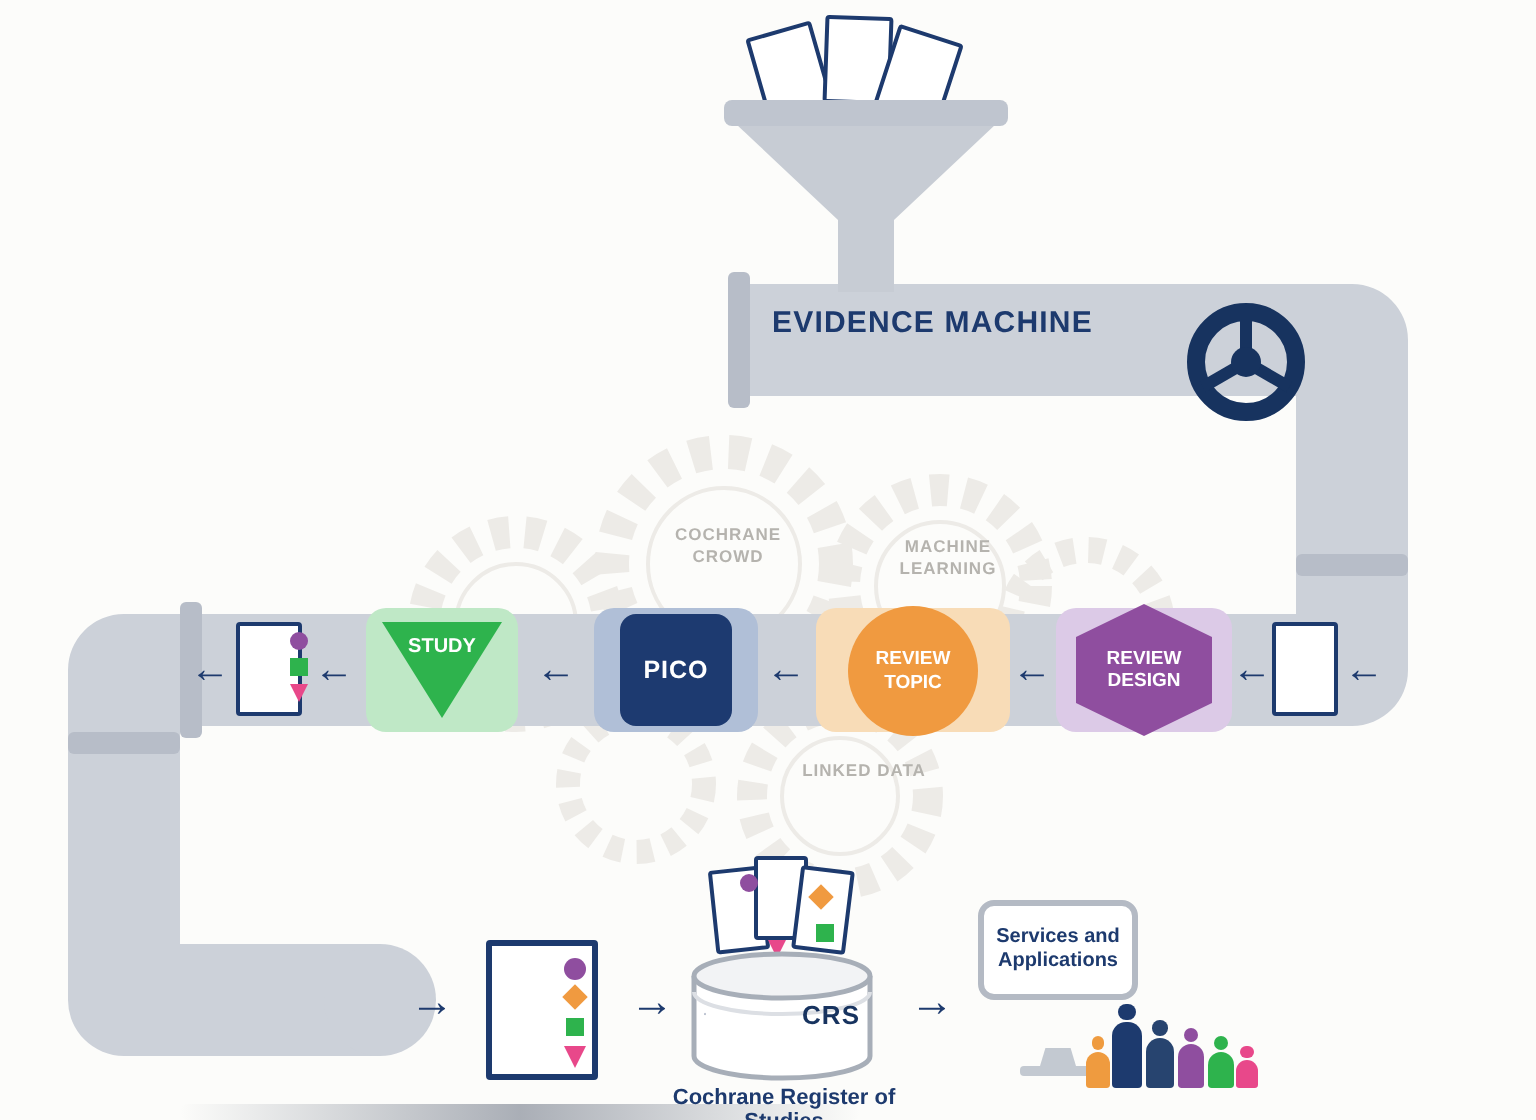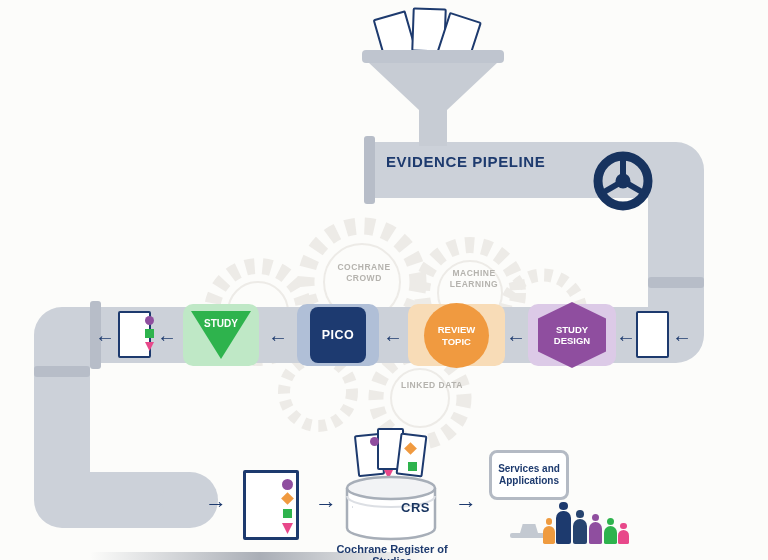--- a/index.html
+++ b/index.html
@@ -109,21 +109,21 @@
     <circle cx="190" cy="500" r="28" fill="#ccd1d9"></circle>
     <polygon points="368,62 498,62 447,110 419,110" fill="#c7ccd4"></polygon>
     <rect x="362" y="50" width="142" height="13" rx="4" fill="#bfc5cf"></rect>
     <rect x="419" y="108" width="28" height="38" fill="#c7ccd4"></rect>
     <rect x="364" y="136" width="11" height="68" rx="3" fill="#b7bdc8"></rect>
     <rect x="648" y="277" width="56" height="11" rx="3" fill="#b7bdc8"></rect>
     <rect x="90" y="301" width="11" height="68" rx="3" fill="#b7bdc8"></rect>
     <rect x="34" y="366" width="56" height="11" rx="3" fill="#b7bdc8"></rect>
   </svg>
 
-  <div class="pipeline-title" style="left: 386px; top: 153px; color: rgb(29, 58, 110);">EVIDENCE PIPELINE</div>
+  <div class="pipeline-title" style="left: 386px; top: 153px; color: rgb(29, 58, 110);">EVIDENCE MACHINE</div>
 
   <svg class="abs layer3" width="66" height="66" viewBox="0 0 66 66" style="left:590px;top:148px;">
     <circle cx="33" cy="33" r="25" fill="none" stroke="#17335f" stroke-width="9"></circle>
     <line x1="33" y1="33" x2="33" y2="8" stroke="#17335f" stroke-width="6"></line>
     <line x1="33" y1="33" x2="11.4" y2="45.5" stroke="#17335f" stroke-width="6"></line>
     <line x1="33" y1="33" x2="54.6" y2="45.5" stroke="#17335f" stroke-width="6"></line>
     <circle cx="33" cy="33" r="7.5" fill="#17335f"></circle>
   </svg>
 
   <div class="band" style="left: 183px; width: 76px; background: rgb(191, 232, 198);"></div>
@@ -134,21 +134,21 @@
   <div class="station st-triangle" style="left: 191px; top: 311px; width: 60px; height: 48px; background: rgb(46, 179, 77);">
     <span class="lbl">STUDY</span>
   </div>
   <div class="station st-square" style="left: 310px; top: 307px; width: 56px; height: 56px; background: rgb(29, 58, 112);">
     <span class="lbl">PICO</span>
   </div>
   <div class="station st-circle" style="left: 424px; top: 303px; width: 65px; height: 65px; background: rgb(240, 154, 64);">
     <span class="lbl">REVIEW TOPIC</span>
   </div>
   <div class="station st-hex" style="left: 538px; top: 302px; width: 68px; height: 66px; background: rgb(143, 78, 159);">
-    <span class="lbl">STUDY DESIGN</span>
+    <span class="lbl">REVIEW DESIGN</span>
   </div>
 
   <div class="doc layer2" style="left:118px;top:311px;width:33px;height:47px;">
     <i class="ln"></i><i class="ln"></i><i class="ln"></i><i class="ln s"></i>
     <span class="tag circle" style="right: -5px; top: 3px; background: rgb(143, 78, 159);"></span>
     <span class="tag square" style="right: -5px; top: 16px; background: rgb(46, 179, 77);"></span>
     <span class="tag tri" style="right: -5px; top: 29px; background: rgb(232, 72, 138);"></span>
   </div>
   <div class="doc layer2" style="left:636px;top:311px;width:33px;height:47px;">
     <i class="ln"></i><i class="ln"></i><i class="ln"></i><i class="ln s"></i>

